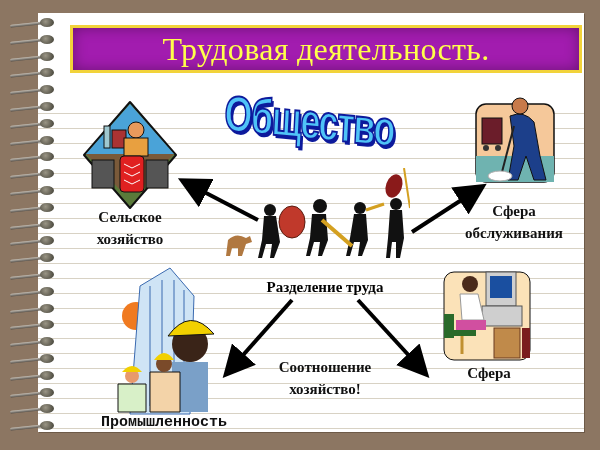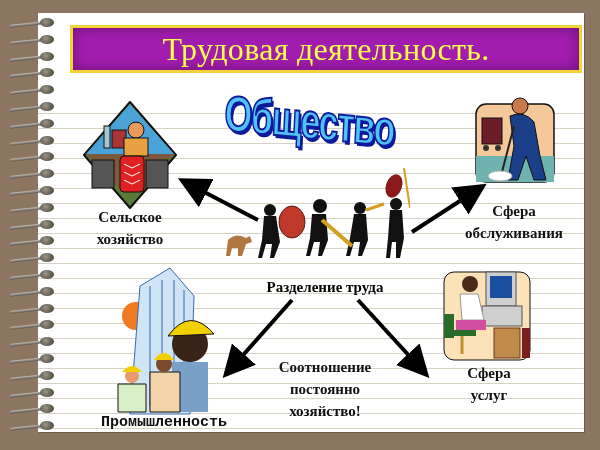--- a/index.html
+++ b/index.html
@@ -226,21 +226,20 @@
       <path d="M44 94 Q54 80 64 94 Z" fill="#f2d000"></path>
     <path d="M8 118 h28 v28 h-28 z" fill="#d8f0c8" stroke="#111"></path>
     <circle cx="22" cy="110" r="7" fill="#e89a6c"></circle>
       <path d="M12 106 Q22 94 32 106 Z" fill="#f2d000"></path>
   </svg>
 </div>
 <div class="label" style="left:76px;top:412px;width:176px;font-family:Liberation Mono, monospace;">Промышленность</div>
 
 <div class="label" style="left:240px;top:356px;width:170px;">
   <div>Соотношение</div>
-  <div>постоянно</div>
   <div>хозяйство!</div>
 </div>
 
 <div class="img" style="left:442px;top:270px;">
   <svg width="90" height="92" viewBox="0 0 90 92">
     <rect x="2" y="2" width="86" height="88" rx="10" fill="#fbe2b8" stroke="#111"></rect>
     <rect x="44" y="2" width="30" height="34" fill="#cfcfcf" stroke="#555"></rect>
     <rect x="48" y="6" width="22" height="22" fill="#1a4fa0"></rect>
     <rect x="40" y="36" width="40" height="20" fill="#cfcfcf" stroke="#555"></rect>
     <rect x="52" y="58" width="26" height="30" fill="#c08a4a" stroke="#6a3a20"></rect>
@@ -248,14 +247,13 @@
     <circle cx="28" cy="14" r="8" fill="#4a2a1a"></circle>
     <path d="M18 24 h18 l6 26 h-22 z" fill="#fff" stroke="#999"></path>
     <path d="M14 50 h30 v10 h-30 z" fill="#d14fa0"></path>
     <path d="M2 44 h10 v24 h-10 z" fill="#2a6a2a"></path>
     <path d="M10 60 h24 v6 h-24 z" fill="#2a6a2a"></path>
     <line x1="20" y1="66" x2="20" y2="84" stroke="#c09030" stroke-width="3"></line>
   </svg>
 </div>
 <div class="label" style="left:408px;top:362px;width:162px;">
   <div>Сфера</div>
-  <div>услуг</div>
 </div>
 
 </body></html>

